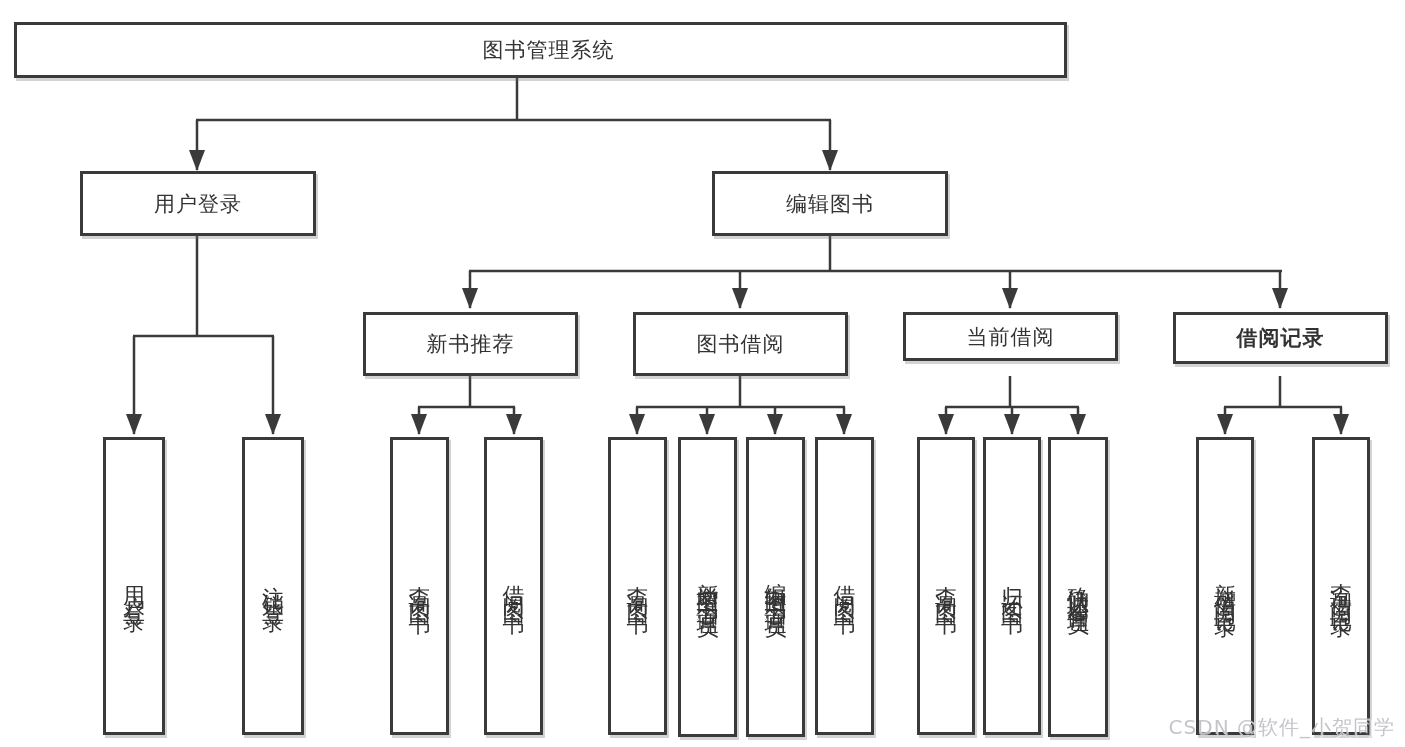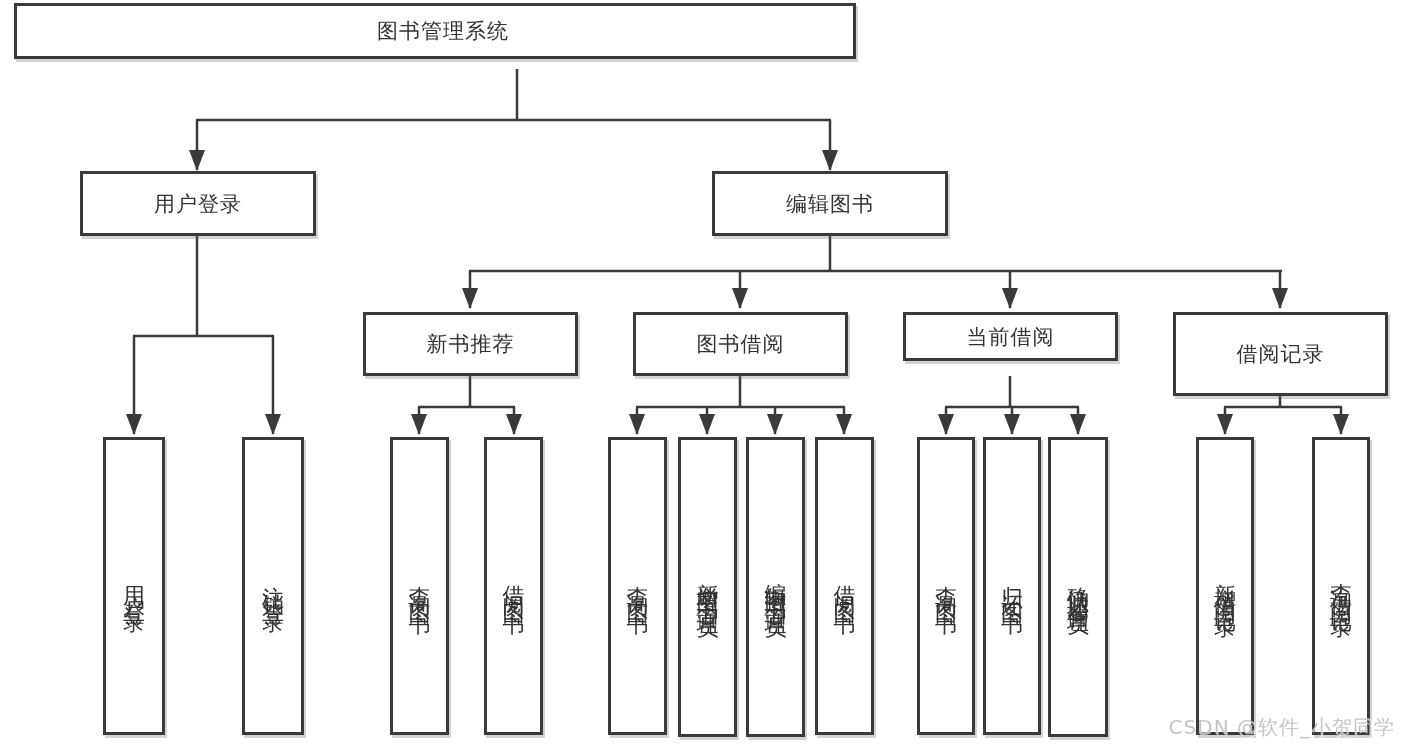--- a/index.html
+++ b/index.html
@@ -105,29 +105,29 @@
       <line x1="1078" y1="407" x2="1078" y2="434" marker-end="url(#ah)"></line>
     </g>
     <g stroke="#3a3a3a" stroke-width="2.5" fill="none">
       <line x1="1280" y1="376" x2="1280" y2="408"></line>
       <line x1="1224" y1="407" x2="1342" y2="407"></line>
       <line x1="1225" y1="407" x2="1225" y2="434" marker-end="url(#ah)"></line>
       <line x1="1341" y1="407" x2="1341" y2="434" marker-end="url(#ah)"></line>
     </g>
   </svg>
 
-  <div class="box" style="left:14px; top:3px; width:842px; height:56px;padding-left:16px;">图书管理系统</div>
+  <div class="box" style="left:14px; top:22px; width:1053px; height:56px;padding-left:16px;">图书管理系统</div>
 
   <div class="box" style="left:80px; top:171px; width:236px; height:65px;">用户登录</div>
   <div class="box" style="left:712px; top:171px; width:236px; height:65px;">编辑图书</div>
 
   <div class="box" style="left:363px; top:312px; width:215px; height:64px;">新书推荐</div>
   <div class="box" style="left:633px; top:312px; width:215px; height:64px;">图书借阅</div>
   <div class="box" style="left:903px; top:312px; width:215px; height:49px;">当前借阅</div>
-  <div class="box" style="left:1173px; top:312px; width:215px; height:84px;">借阅记录</div>
+  <div class="box" style="left:1173px; top:312px; width:215px; height:52px;font-weight:bold;">借阅记录</div>
 
   <div class="box leaf" style="left:103px; top:437px; width:62px; height:298px;">
     <span class="vtext">用户登录</span>
   </div>
   <div class="box leaf" style="left:242px; top:437px; width:62px; height:298px;">
     <span class="vtext">注销登录</span>
   </div>
 
   <div class="box leaf" style="left:390px; top:437px; width:59px; height:298px;">
     <span class="vtext">查询图书</span>

